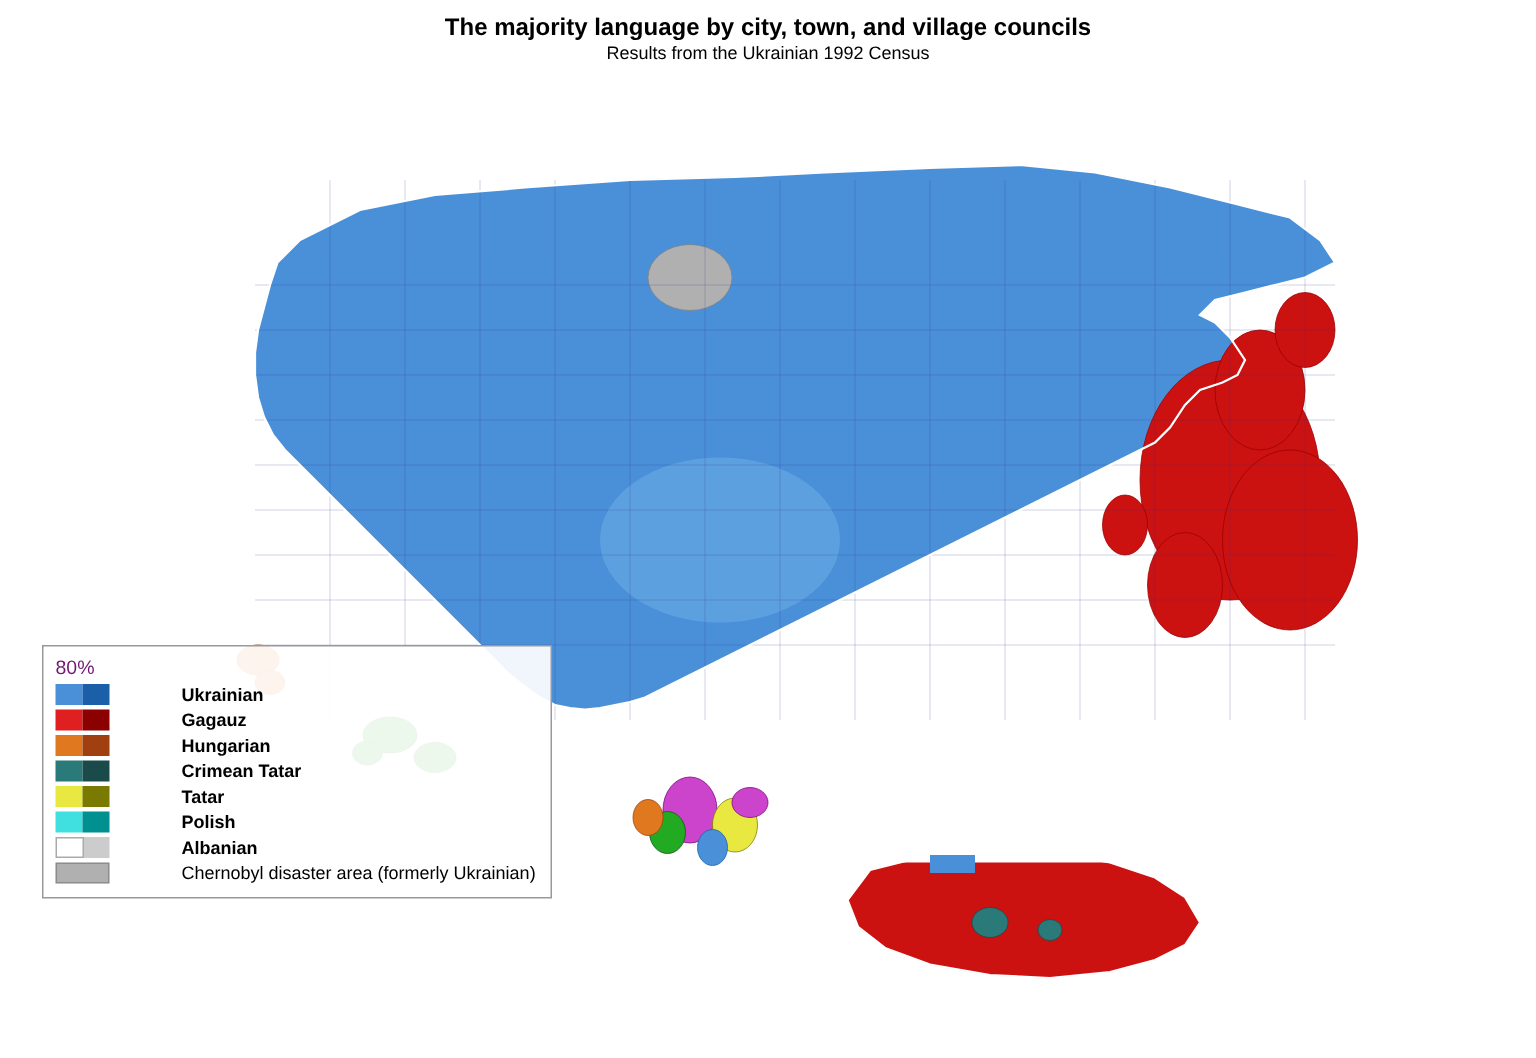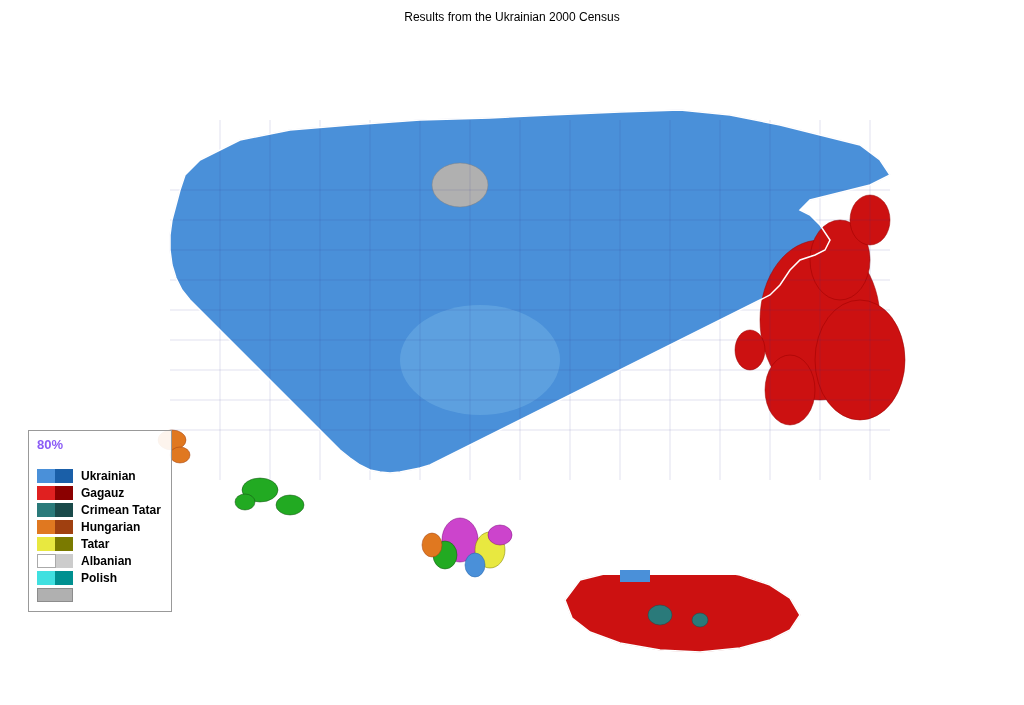--- a/index.html
+++ b/index.html
@@ -47,28 +47,29 @@
       position: absolute;
       left: 28px;
       top: 390px;
       background: rgba(255,255,255,0.92);
       border: 1px solid #999;
       padding: 6px 10px 6px 8px;
       z-index: 20;
     }
     .legend-percent {
       font-size: 13px;
-      font-weight: bold;
-      color: #8b5cf6;
-      margin-bottom: 17px;
+      font-weight: normal;
+      color: #701a75;
+      margin-bottom: 4px;
     }
     .legend-item {
       display: flex;
       align-items: center;
       margin-bottom: 3px;
+      gap: 40px;
     }
     .legend-swatch {
       width: 36px;
       height: 14px;
       margin-right: 8px;
       flex-shrink: 0;
       border: 1px solid rgba(0,0,0,0.2);
     }
     .legend-swatch-split {
       width: 36px;
@@ -88,21 +89,22 @@
     .legend-label-normal {
       font-size: 12px;
       color: #000;
     }
   </style>
 </head>
 <body>
 
 <div class="page-container">
   <div class="title-area">
-    <div class="sub-title">Results from the Ukrainian 2000 Census</div>
+    <div class="main-title">The majority language by city, town, and village councils</div>
+    <div class="sub-title">Results from the Ukrainian 1992 Census</div>
   </div>
 
   <div class="map-area">
     
     <svg viewBox="0 0 1024 665" class="map-svg" xmlns="http://www.w3.org/2000/svg">
 
       <rect width="1024" height="665" fill="white"></rect>
 
       <polygon points="
         200,120 240,100 290,90 350,85 420,80 490,78 550,75 620,72 680,70 730,75 780,85 820,95 860,105 880,120 890,135 870,145 850,150 830,155 810,160 800,170 810,175 820,185 830,200 825,210 815,215 800,220 790,230 780,245 770,255 760,260 750,265 740,270 730,275 720,280 710,285 700,290 690,295 680,300 670,305 660,310 650,315 640,320 630,325 620,330 610,335 600,340 590,345 580,350 570,355 560,360 550,365 540,370 530,375 520,380 510,385 500,390 490,395 480,400 470,405 460,410 450,415 440,420 430,425 420,428 410,430 400,432 390,433 380,432 370,430 360,425 350,418 340,410 330,400 320,390 310,380 300,370 290,360 280,350 270,340 260,330 250,320 240,310 230,300 220,290 210,280 200,270 190,260 182,250 176,238 172,225 170,210 170,195 172,180 176,165 180,150 185,135
@@ -195,57 +197,58 @@
         <div class="legend-swatch-split">
           <div style="background:#e02020;"></div>
           <div style="background:#8b0000;"></div>
         </div>
         <span class="legend-label">Gagauz</span>
       </div>
 
 
       <div class="legend-item">
         <div class="legend-swatch-split">
+          <div style="background:#e07820;"></div>
+          <div style="background:#a04010;"></div>
+        </div>
+        <span class="legend-label">Hungarian</span>
+      </div>
+
+      <div class="legend-item">
+        <div class="legend-swatch-split">
           <div style="background:#2a7a7a;"></div>
           <div style="background:#1a4a4a;"></div>
         </div>
         <span class="legend-label">Crimean Tatar</span>
       </div>
 
-      <div class="legend-item">
-        <div class="legend-swatch-split">
-          <div style="background:#e07820;"></div>
-          <div style="background:#a04010;"></div>
-        </div>
-        <span class="legend-label">Hungarian</span>
-      </div>
-
 
       <div class="legend-item">
         <div class="legend-swatch-split">
           <div style="background:#e8e840;"></div>
           <div style="background:#7a7a00;"></div>
         </div>
         <span class="legend-label">Tatar</span>
       </div>
 
       <div class="legend-item">
         <div class="legend-swatch-split">
+          <div style="background:#40e0e0;"></div>
+          <div style="background:#009090;"></div>
+        </div>
+        <span class="legend-label">Polish</span>
+      </div>
+
+      <div class="legend-item">
+        <div class="legend-swatch-split">
           <div style="background:#ffffff; border: 1px solid #aaa;"></div>
           <div style="background:#cccccc;"></div>
         </div>
         <span class="legend-label">Albanian</span>
       </div>
 
       <div class="legend-item">
-        <div class="legend-swatch-split">
-          <div style="background:#40e0e0;"></div>
-          <div style="background:#009090;"></div>
-        </div>
-        <span class="legend-label">Polish</span>
-      </div>
-
-      <div class="legend-item">
         <div class="legend-swatch" style="background:#b0b0b0;"></div>
+        <span class="legend-label-normal">Chernobyl disaster area (formerly Ukrainian)</span>
       </div>
     </div>
   </div>
 </div>
 
 </body></html>

